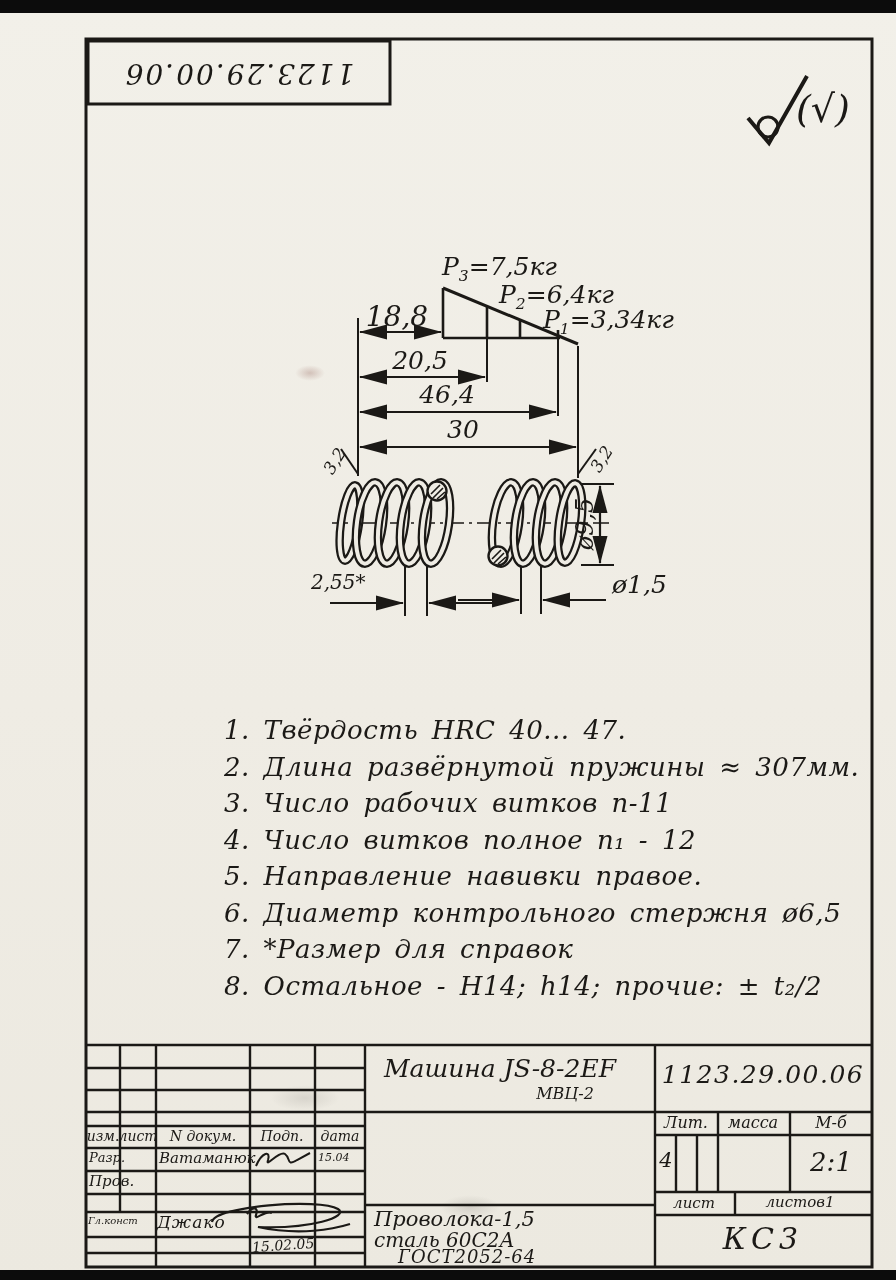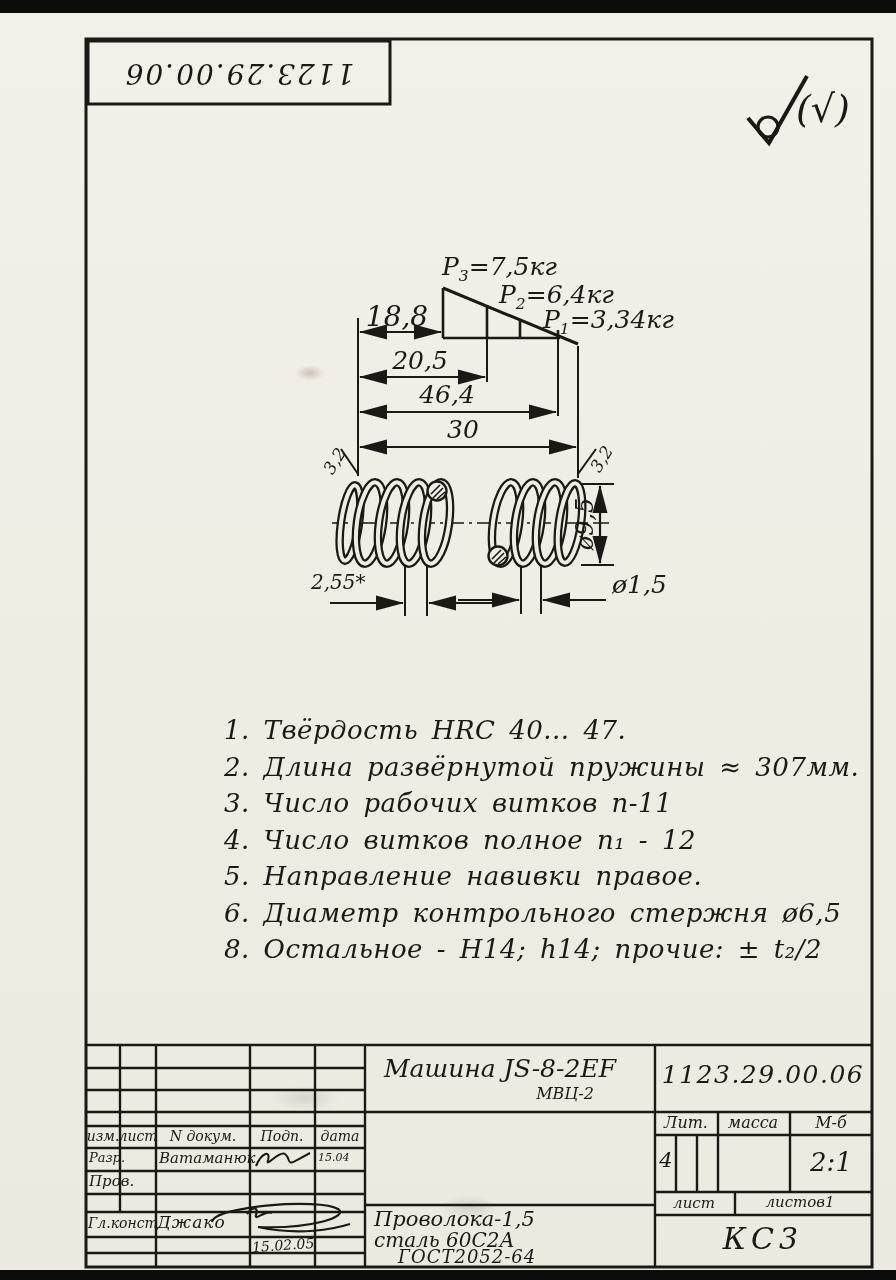--- a/index.html
+++ b/index.html
@@ -172,20 +172,21 @@
   <span class="txt rough-l" style="left:335px;top:461px;font-size:17px;">3,2</span>
   <span class="txt rough-r" style="left:602px;top:459px;font-size:17px;">3,2</span>
 
   <div class="notes">
     <div class="note-line">1. Твёрдость HRC 40... 47.</div>
     <div class="note-line">2. Длина развёрнутой пружины ≈ 307мм.</div>
     <div class="note-line">3. Число рабочих витков п-11</div>
     <div class="note-line">4. Число витков полное п₁ - 12</div>
     <div class="note-line">5. Направление навивки правое.</div>
     <div class="note-line">6. Диаметр контрольного стержня ø6,5</div>
+    <div class="note-line">7. *Размер для справок</div>
     <div class="note-line">8. Остальное - H14; h14; прочие: ± t₂/2</div>
   </div>
 
   <span class="txt ctr" style="left:500px;top:1056px;font-size:25px;">Машина JS-8-2EF</span>
   <span class="txt ctr" style="left:565px;top:1086px;font-size:16px;">МВЦ-2</span>
   <span class="txt ctr" style="left:763px;top:1062px;font-size:25px;letter-spacing:1.5px;">1123.29.00.06</span>
 
   <span class="txt ctr" style="left:686px;top:1115px;font-size:16px;">Лит.</span>
   <span class="txt ctr" style="left:753px;top:1115px;font-size:16px;">масса</span>
   <span class="txt ctr" style="left:831px;top:1115px;font-size:16px;">М-б</span>
@@ -202,17 +203,17 @@
   <span class="txt ctr" style="left:103px;top:1129px;font-size:14px;">изм.</span>
   <span class="txt ctr" style="left:138px;top:1129px;font-size:14px;">лист</span>
   <span class="txt ctr" style="left:203px;top:1129px;font-size:14px;">N докум.</span>
   <span class="txt ctr" style="left:282px;top:1129px;font-size:14px;">Подп.</span>
   <span class="txt ctr" style="left:340px;top:1129px;font-size:14px;">дата</span>
 
   <span class="txt" style="left:89px;top:1151px;font-size:13px;">Разр.</span>
   <span class="txt" style="left:159px;top:1151px;font-size:15px;">Ватаманюк</span>
   <span class="txt" style="left:318px;top:1152px;font-size:11px;">15.04</span>
   <span class="txt" style="left:89px;top:1174px;font-size:15px;">Пров.</span>
-  <span class="txt" style="left:88px;top:1216px;font-size:14px;">Гл.конст</span>
+  <span class="txt" style="left:88px;top:1216px;font-size:10px;">Гл.конст</span>
   <span class="txt" style="left:157px;top:1214px;font-size:17px;letter-spacing:1px;">Джако</span>
   <span class="txt" style="left:252px;top:1238px;font-size:14px;transform:rotate(-4deg);">15.02.05</span>
 
 </div>
 
 </body></html>

